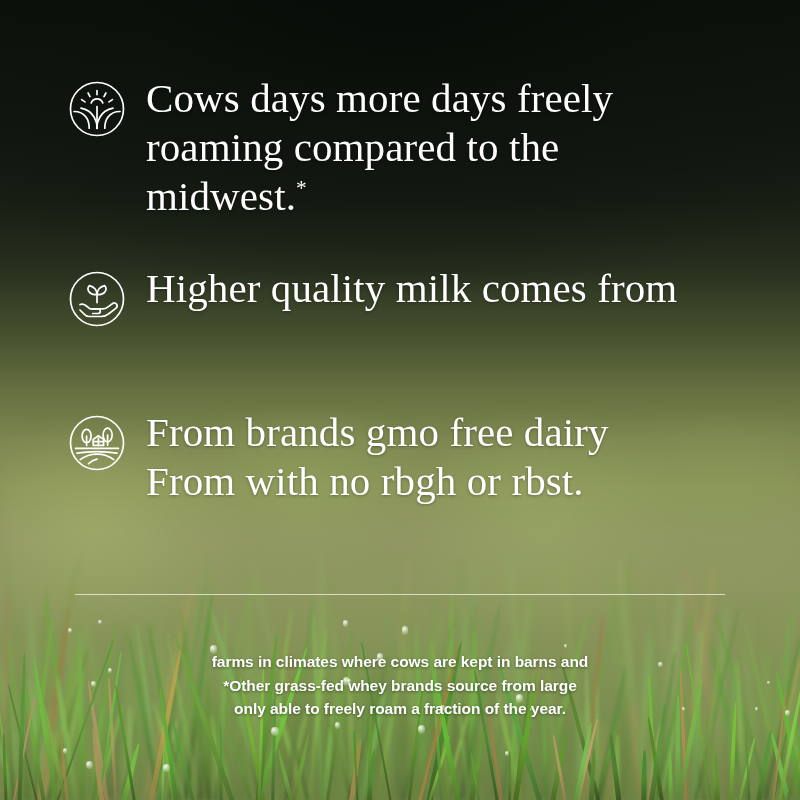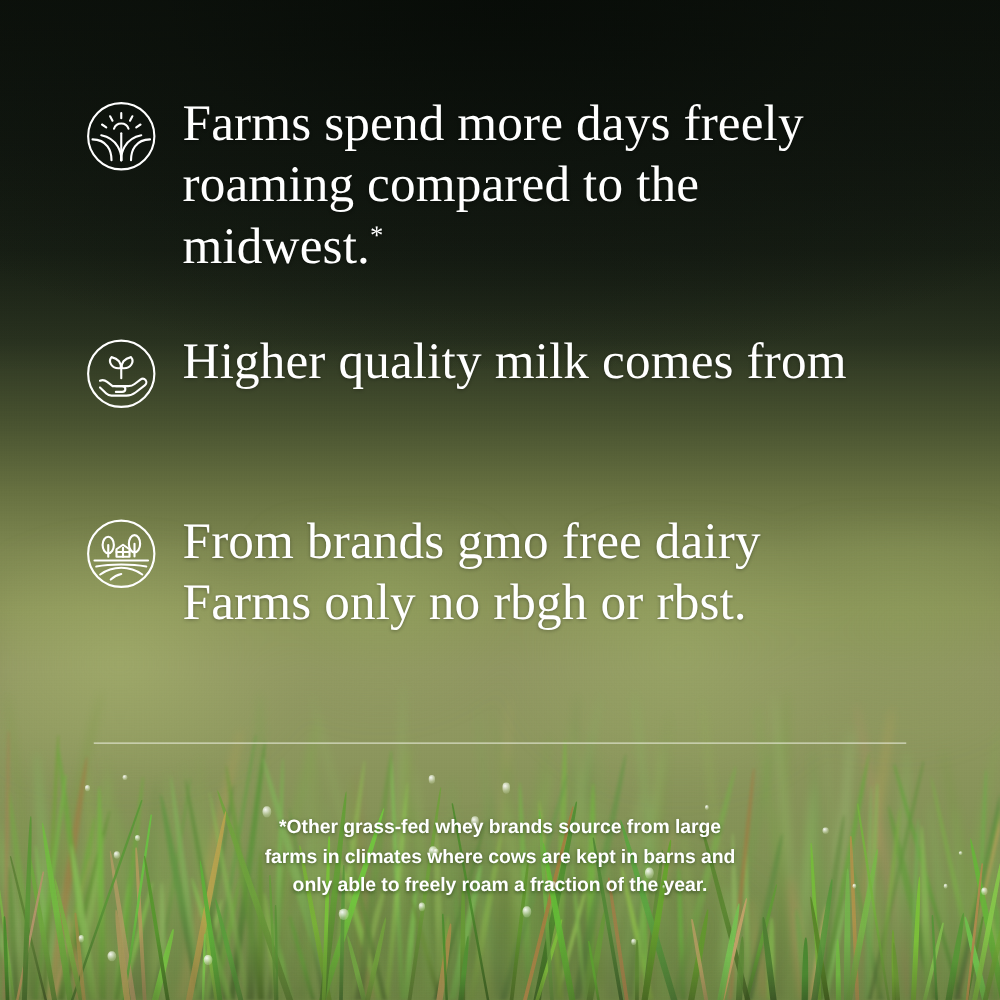--- a/index.html
+++ b/index.html
@@ -2383,21 +2383,21 @@
           <path d="M29 10.5v4.1M20.1 13.0l1.9 3.6M37.9 13.0l-1.9 3.6M13.6 19.6l3.4 2.3M44.4 19.6l-3.4 2.3"></path>
 
           <path d="M6.0 31.5c5.6 0 9.6 2.4 12.0 5.6 2.4 3.2 3.2 7.0 3.2 11.1"></path>
           <path d="M13.0 28.2c6.0 1.2 10.6 4.6 13.2 9.0 2.3 3.9 3.0 7.6 3.0 11.0"></path>
           <path d="M52.0 31.5c-5.6 0-9.6 2.4-12.0 5.6-2.4 3.2-3.2 7.0-3.2 11.1"></path>
           <path d="M45.0 28.2c-6.0 1.2-10.6 4.6-13.2 9.0-2.3 3.9-3.0 7.6-3.0 11.0"></path>
           <path d="M29 26.6v21.8"></path>
         </svg>
       </div>
       <div class="benefit-text">
-        <span>Farms spend more days freely</span><br>
+        <span>Cows days more days freely</span><br>
         <span>roaming compared to the</span><br>
         <span>midwest.</span><span class="sup">*</span>
       </div>
     </div>
 
     <div class="benefit benefit-2">
       <div class="icon-badge">
         <svg viewBox="0 0 58 58" fill="none" stroke="#ffffff" stroke-width="1.7" stroke-linecap="round" stroke-linejoin="round">
           <circle cx="29" cy="29" r="26.5"></circle>
 
@@ -2431,26 +2431,26 @@
           <path d="M30.4 24.2v7.2M25.2 27.6h10.4"></path>
 
           <path d="M7.6 34.4h42.8"></path>
           <path d="M9.0 39.2c6.5-1.2 13.4-1.6 20.0-1.6 6.6 0 13.5.4 20.0 1.6"></path>
           <path d="M12.2 45.6c4.6-3.4 10.5-5.4 16.8-5.4 6.3 0 12.2 2.0 16.8 5.4"></path>
           <path d="M20.6 49.6c2.6-2.4 5.6-3.8 8.4-4.4"></path>
         </svg>
       </div>
       <div class="benefit-text">
         <span>From brands gmo free dairy</span><br>
-        <span>Farms only no rbgh or rbst.</span>
+        <span>From with no rbgh or rbst.</span>
       </div>
     </div>
 
     <div class="divider"></div>
 
     <div class="footnote">
+      <div>farms in climates where cows are kept in barns and</div>
       <div>*Other grass-fed whey brands source from large</div>
-      <div>farms in climates where cows are kept in barns and</div>
       <div>only able to freely roam a fraction of the year.</div>
     </div>
 
   </div>
 </div>
 
 </body></html>

